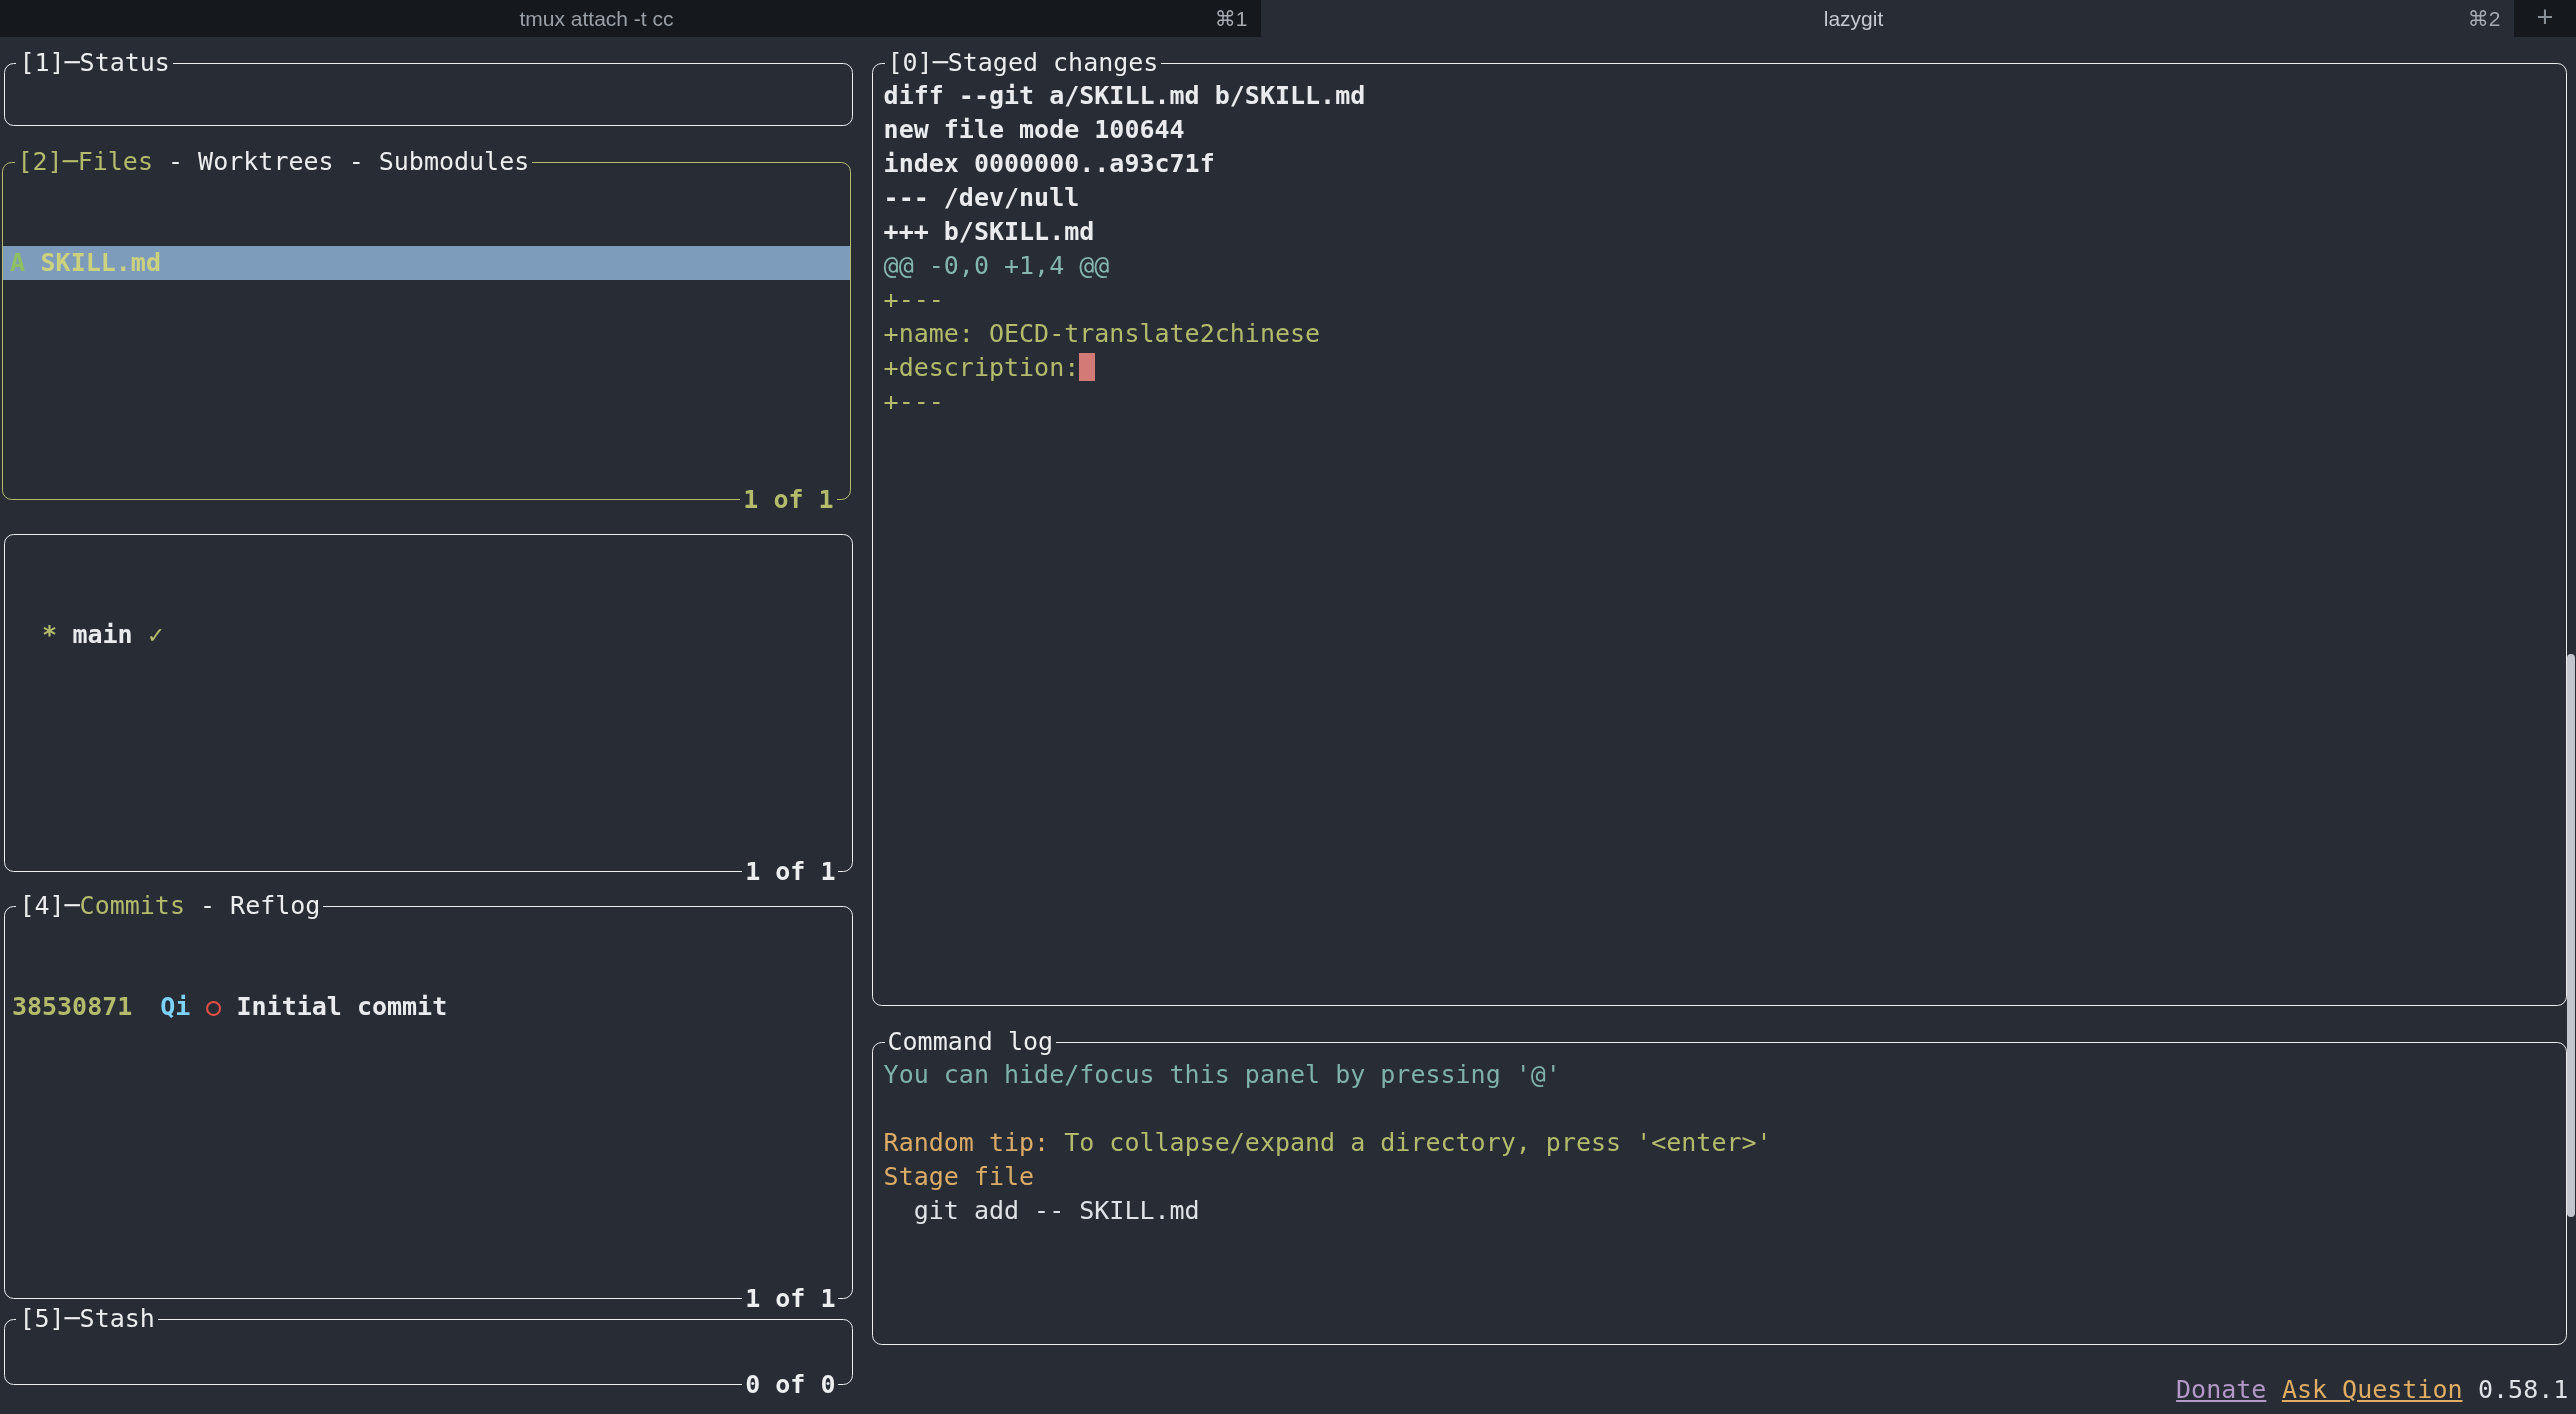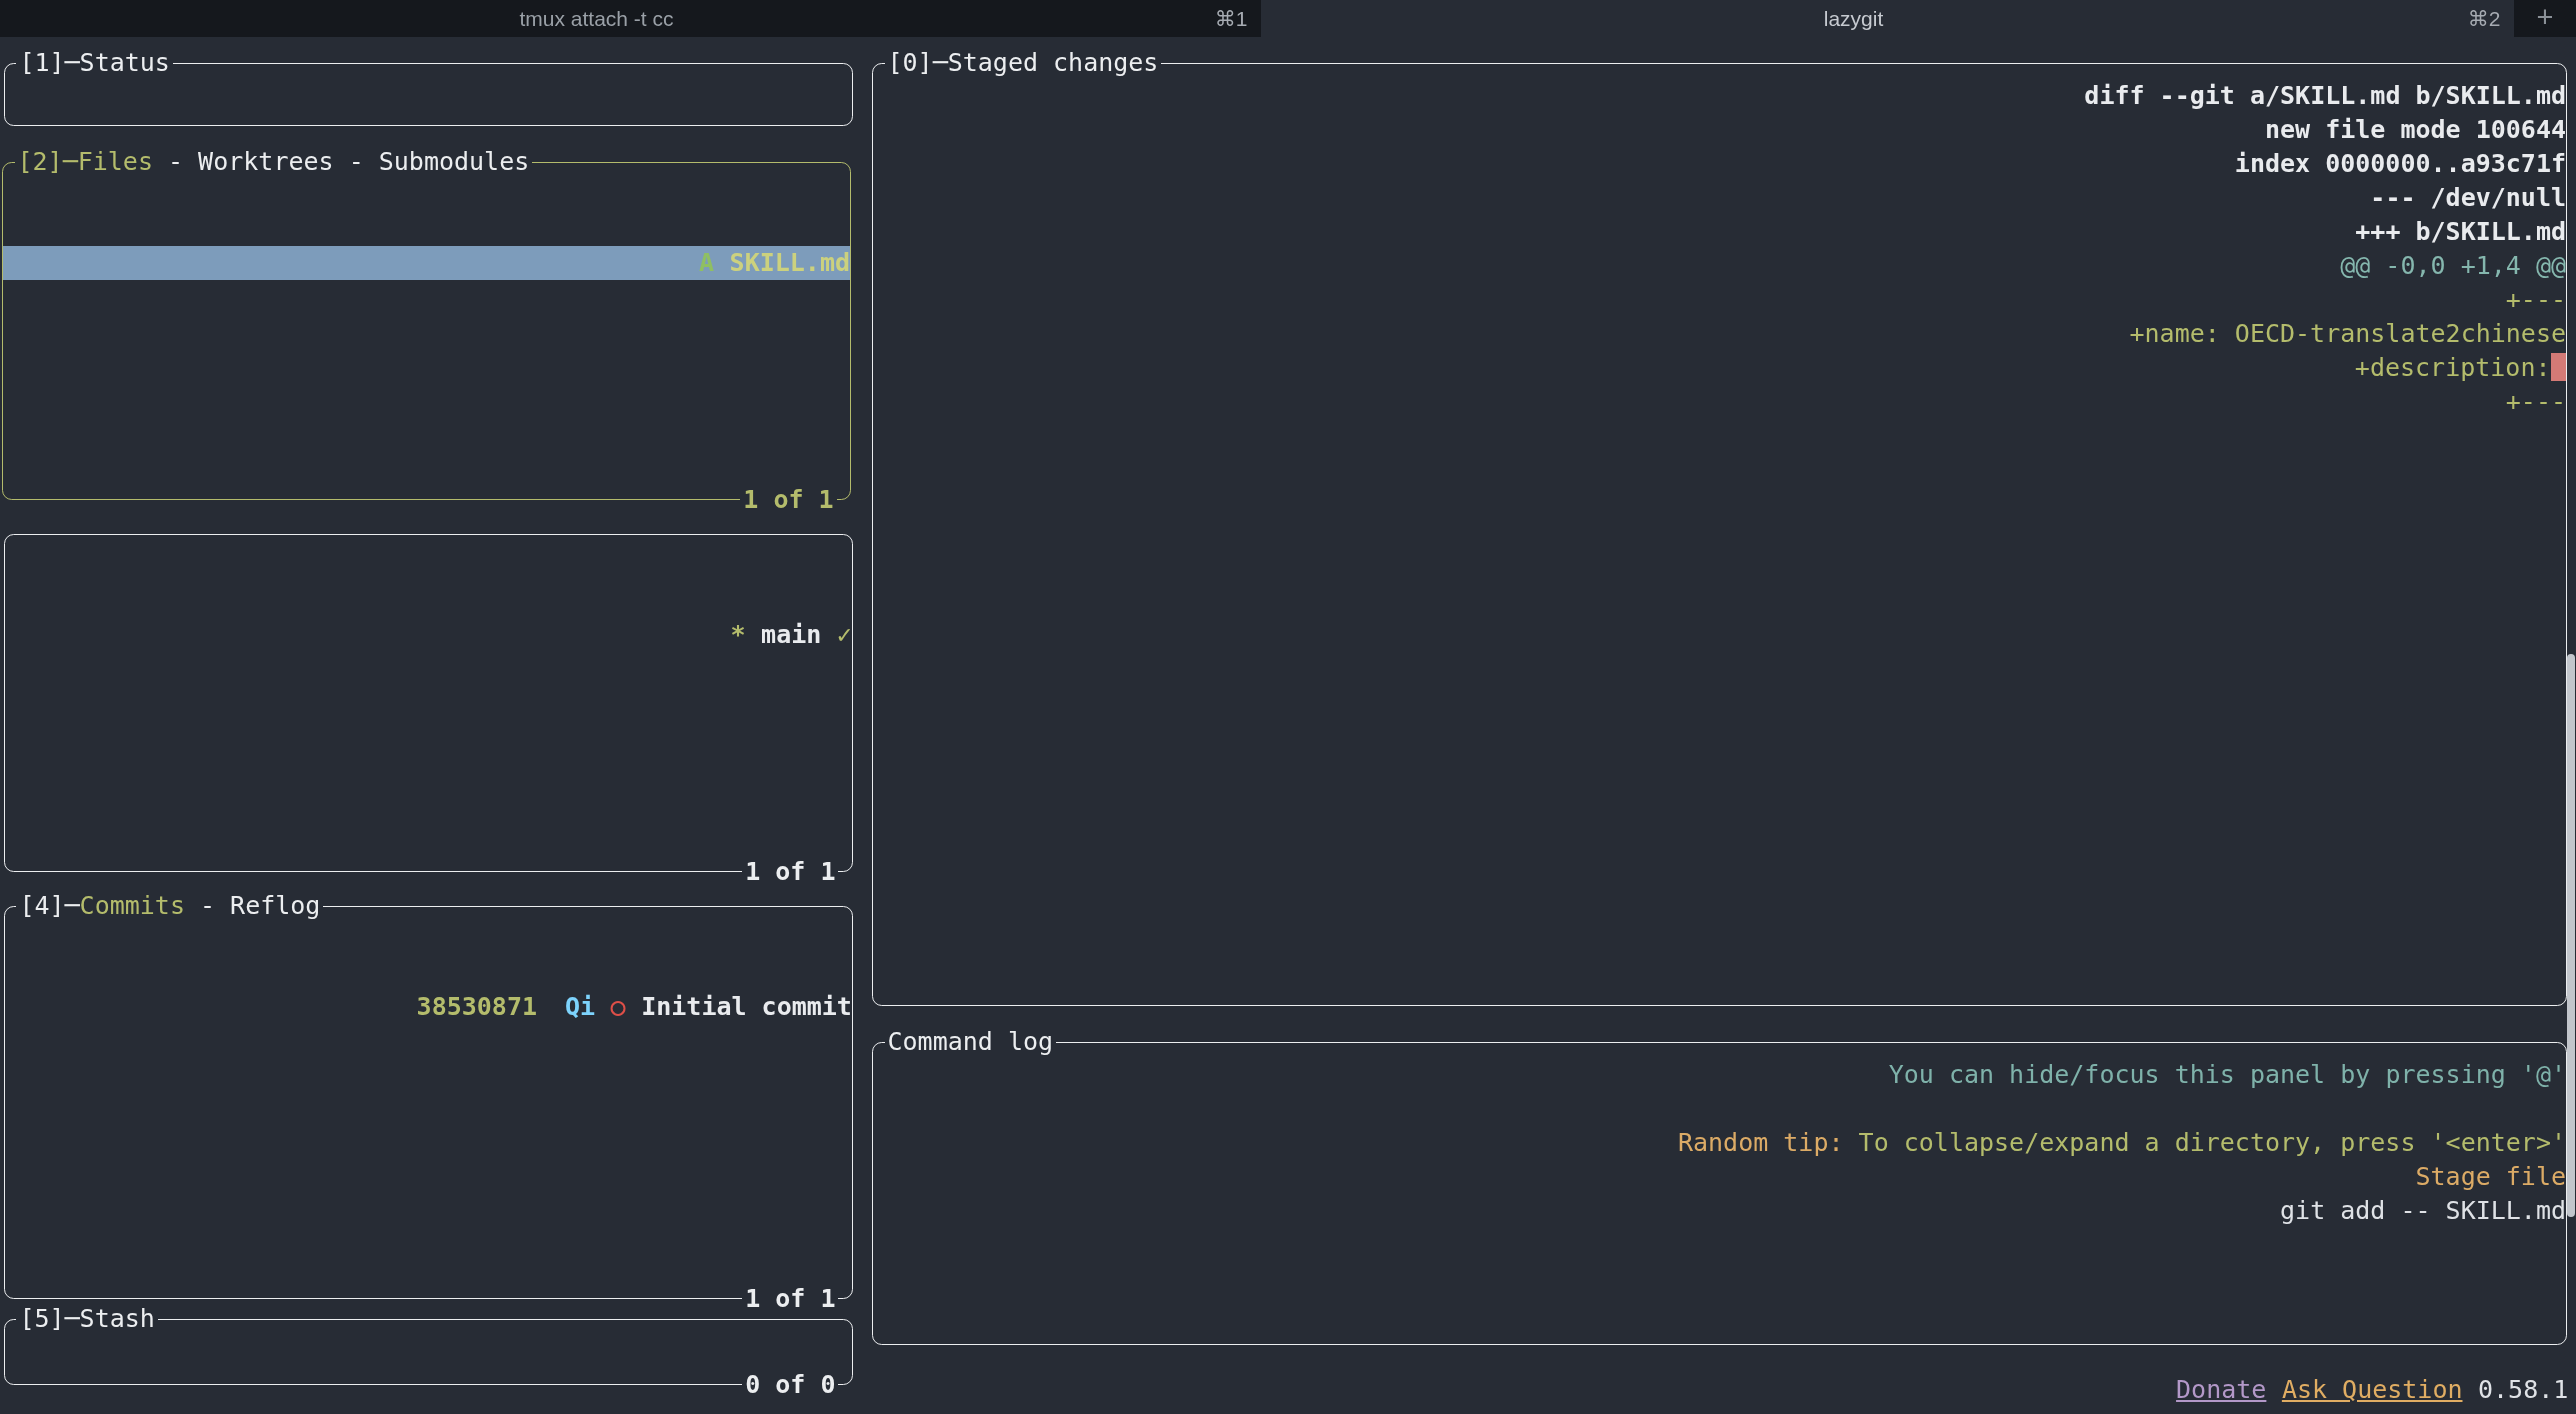--- a/index.html
+++ b/index.html
@@ -11,21 +11,21 @@
   .tab{position:absolute;top:0;height:37px;}
   .tab-inactive{left:0;width:1261px;background:#15181d;}
   .tab-active{left:1261px;width:1253px;background:#272c35;}
   .tab-title{position:absolute;left:0;right:68px;text-align:center;white-space:pre;}
   .tab-inactive .tab-title{color:#9aa0a7;}
   .tab-active .tab-title{color:#c6cad0;}
   .tab-shortcut{position:absolute;right:13.5px;color:#a6abb2;}
   .tab-new{position:absolute;left:2514px;top:0;width:62px;height:37px;background:#15181d;
            color:#8a9097;text-align:center;font-size:29px;line-height:35px;}
   
-  .panel{position:absolute;border:1.9px solid #eceef0;border-radius:9.7px;box-sizing:border-box;text-align:right;}
+  .panel{position:absolute;border:1.9px solid #eceef0;border-radius:9.7px;box-sizing:border-box;}
   .panel.active{border-color:#b4bc6c;}
   .panel-title{position:absolute;top:-18.4px;left:11.6px;background:#272c35;padding:0 2.9px;
                white-space:pre;line-height:34px;font-weight:400;}
   .panel-counter{position:absolute;bottom:-18.4px;right:13.5px;background:#272c35;padding:0 2.9px;
                white-space:pre;line-height:34px;font-weight:700;color:#eceef0;}
   .panel.active .panel-counter{color:#b4bc6c;}
   .t-key{color:#eceef0;}
   .t-name{color:#eceef0;}
   .t-rest{color:#eceef0;}
   .panel.active .t-key,.panel.active .t-name{color:#b4bc6c;}

